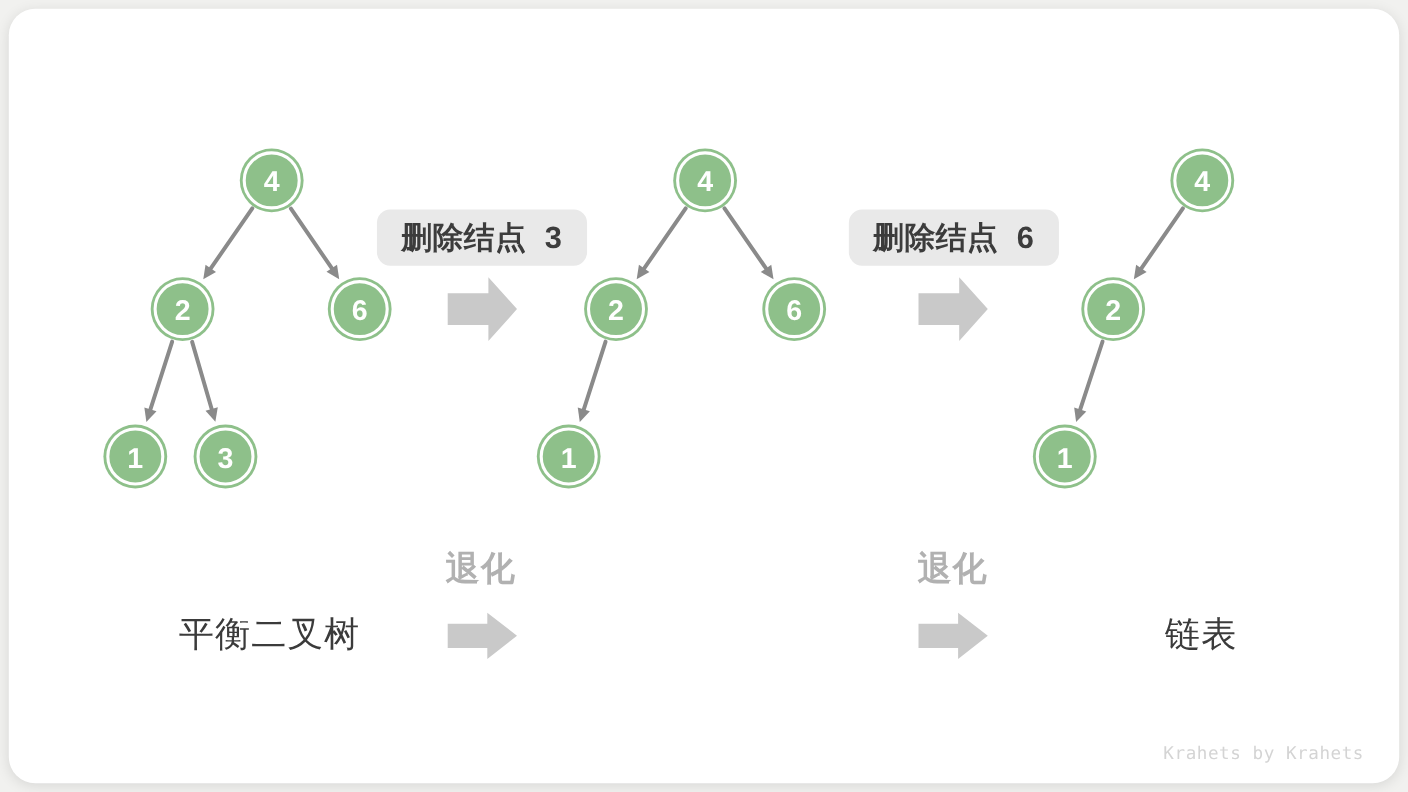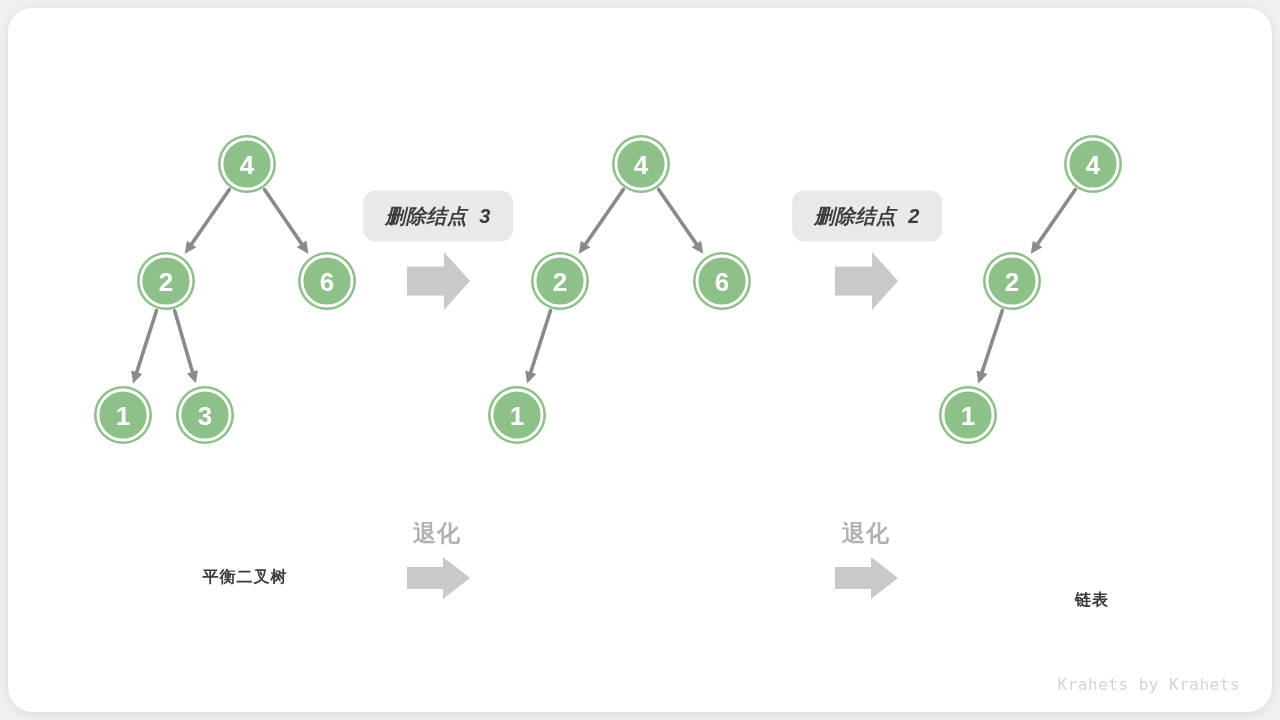--- a/index.html
+++ b/index.html
@@ -7,34 +7,32 @@
     position:relative;width:1280px;height:720px;overflow:hidden;
     font-family:"Liberation Sans","DejaVu Sans",sans-serif;
   }
   .card{
     position:absolute;left:8px;top:8px;width:1264px;height:704px;
     border-radius:24px;box-shadow:0 2px 12px rgba(0,0,0,0.10);
   }
   #diagram{position:absolute;left:0;top:0;width:1280px;height:720px;}
   .badge{
     position:absolute;transform:translate(-50%,-50%);
-    font-size:20px;font-weight:bold;letter-spacing:0.5px;
+    font-size:28px;font-weight:bold;letter-spacing:0.5px;
     border-radius:12px;padding:10px 22px;line-height:31px;
     white-space:pre;
-    font-style:italic;
   }
   .degrade-label{
     position:absolute;transform:translate(-50%,-50%);
-    font-size:23px;font-weight:bold;letter-spacing:1px;
+    font-size:31px;font-weight:bold;letter-spacing:1px;
     white-space:pre;
-    margin-top:16px;
   }
   .tree-label{
     position:absolute;transform:translate(-50%,-50%);
-    font-size:16px;font-weight:bold;letter-spacing:1px;
+    font-size:32px;font-weight:normal;letter-spacing:1px;
     white-space:pre;
   }
   .watermark{
     position:absolute;right:40px;top:675px;
     font-family:"DejaVu Sans Mono","Liberation Mono",monospace;
     font-size:16px;letter-spacing:0.5px;
   }
 </style>
 </head>
 <body>
@@ -127,22 +125,22 @@
           <text x="968" y="416" text-anchor="middle" dominant-baseline="central" fill="#FFFFFF" font-size="26" font-weight="bold" font-family="&quot;Liberation Sans&quot;,&quot;DejaVu Sans&quot;,sans-serif">1</text>
         </g>
       </g>
       <polygon points="407,266.5 444,266.5 444,252 470,281 444,310 444,295.5 407,295.5" fill="#C9C9C9"></polygon>
       <polygon points="835,266.5 872,266.5 872,252 898,281 872,310 872,295.5 835,295.5" fill="#C9C9C9"></polygon>
       <polygon points="407,567 443,567 443,557 470,578 443,599 443,589 407,589" fill="#C9C9C9"></polygon>
       <polygon points="835,567 871,567 871,557 898,578 871,599 871,589 835,589" fill="#C9C9C9"></polygon>
     </svg>
 
   <div class="badge" id="badge-0" style="background: rgb(233, 233, 233); color: rgb(60, 60, 60); left: 438px; top: 216px;">删除结点  3</div>
-  <div class="badge" id="badge-1" style="background: rgb(233, 233, 233); color: rgb(60, 60, 60); left: 867px; top: 216px;">删除结点  2</div>
+  <div class="badge" id="badge-1" style="background: rgb(233, 233, 233); color: rgb(60, 60, 60); left: 867px; top: 216px;">删除结点  6</div>
 
   <div class="degrade-label" id="degrade-0" style="color: rgb(177, 177, 177); left: 437px; top: 517px;">退化</div>
   <div class="degrade-label" id="degrade-1" style="color: rgb(177, 177, 177); left: 866px; top: 517px;">退化</div>
 
   <div class="tree-label" id="tree-label-0" style="color: rgb(59, 59, 59); left: 245px; top: 577px;">平衡二叉树</div>
-  <div class="tree-label" id="tree-label-2" style="color: rgb(59, 59, 59); left: 1092px; top: 600px;">链表</div>
+  <div class="tree-label" id="tree-label-2" style="color: rgb(59, 59, 59); left: 1092px; top: 577px;">链表</div>
 
   <div class="watermark" style="color: rgb(212, 212, 212);">Krahets by Krahets</div>
 </div>
 
 </body></html>

